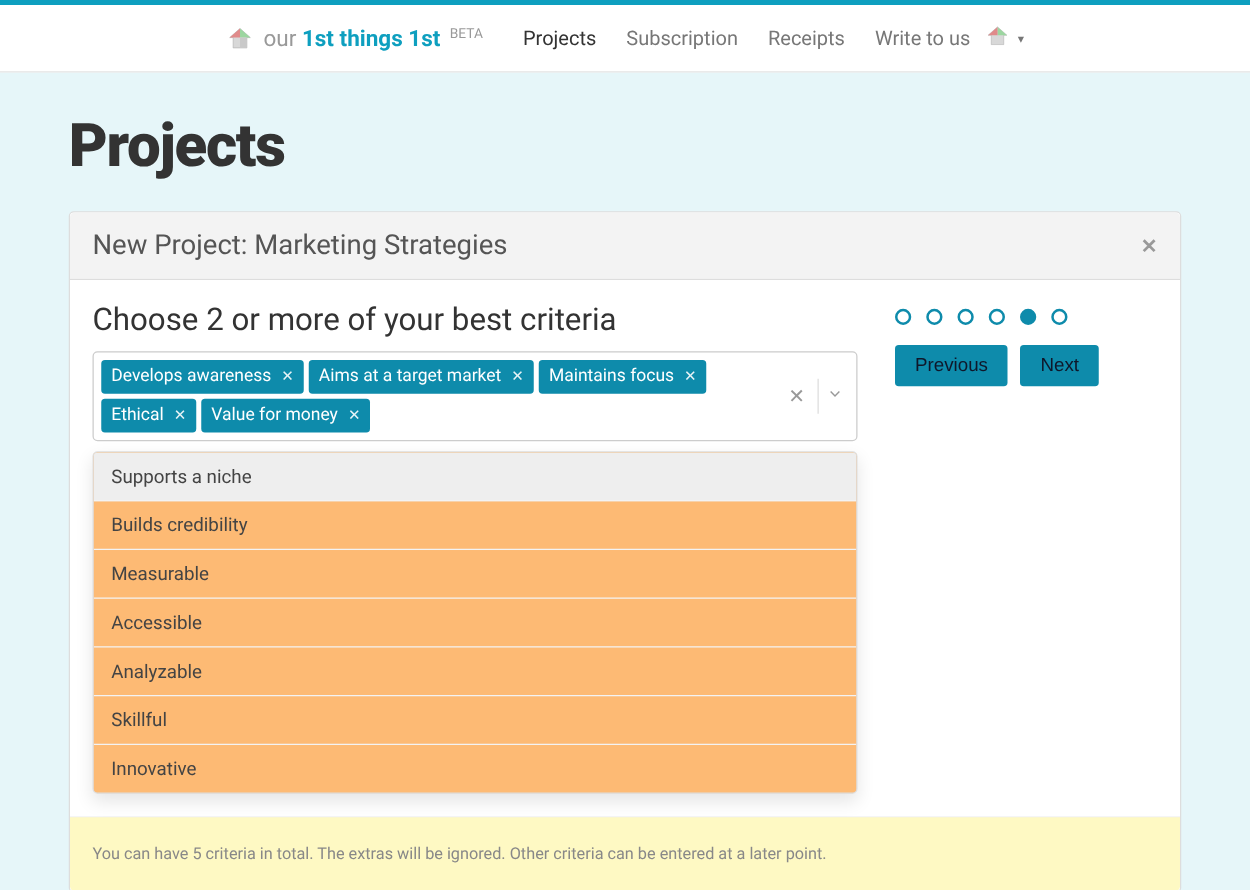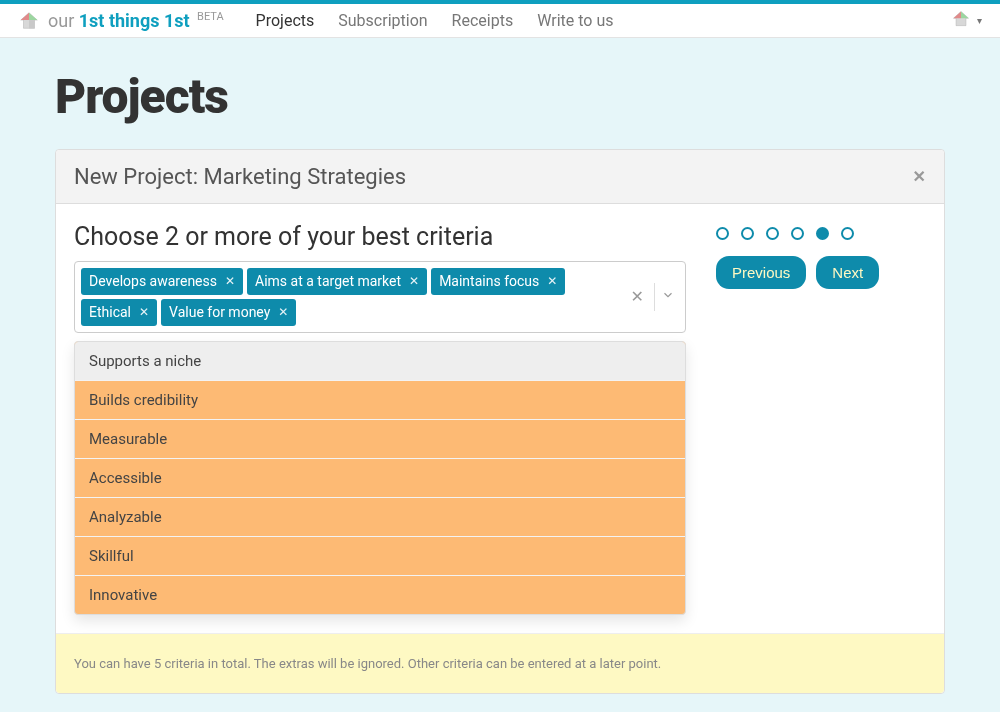--- a/index.html
+++ b/index.html
@@ -11,25 +11,25 @@
     font-size: 15px;
   }
   
   .topbar-accent {
     height: 4px;
     background: #0e9fbf;
   }
   .navbar {
     background: #fff;
     border-bottom: 1px solid #e3e3e3;
-    height: 34px;
+    height: 54px;
     display: flex;
     align-items: center;
     padding: 0 18px;
-    justify-content: space-between;
+    justify-content: center;
   }
   .nav-left { display: flex; align-items: center; }
   .logo-group { display: flex; align-items: center; margin-right: 20px; }
   .logo-icon {
     width: 22px; height: 22px; margin-right: 8px;
     display: inline-block;
   }
   .brand { font-size: 18px; font-weight: 400; color: #999; }
   .brand .strong { color: #0e9fbf; font-weight: 700; }
   .brand .beta { font-size: 11px; vertical-align: super; color: #999; margin-left: 3px; }
@@ -163,23 +163,23 @@
     width: 13px; height: 13px;
     border: 2px solid #0e8bab;
     border-radius: 50%;
     background: transparent;
   }
   .step-dot.active { background: #0e8bab; }
 
   .nav-buttons { display: flex; gap: 10px; }
   .btn {
     background: #0e8bab;
-    color: #fef9c3;
+    color: #0f172a;
     border: none;
-    border-radius: 13px;
+    border-radius: 3px;
     padding: 8px 16px;
     font-size: 15px;
     cursor: pointer;
   }
 
   .panel-footer {
     background: #fef9c3;
     border-top: 1px solid #eee;
     padding: 22px 18px;
     font-size: 13px;

